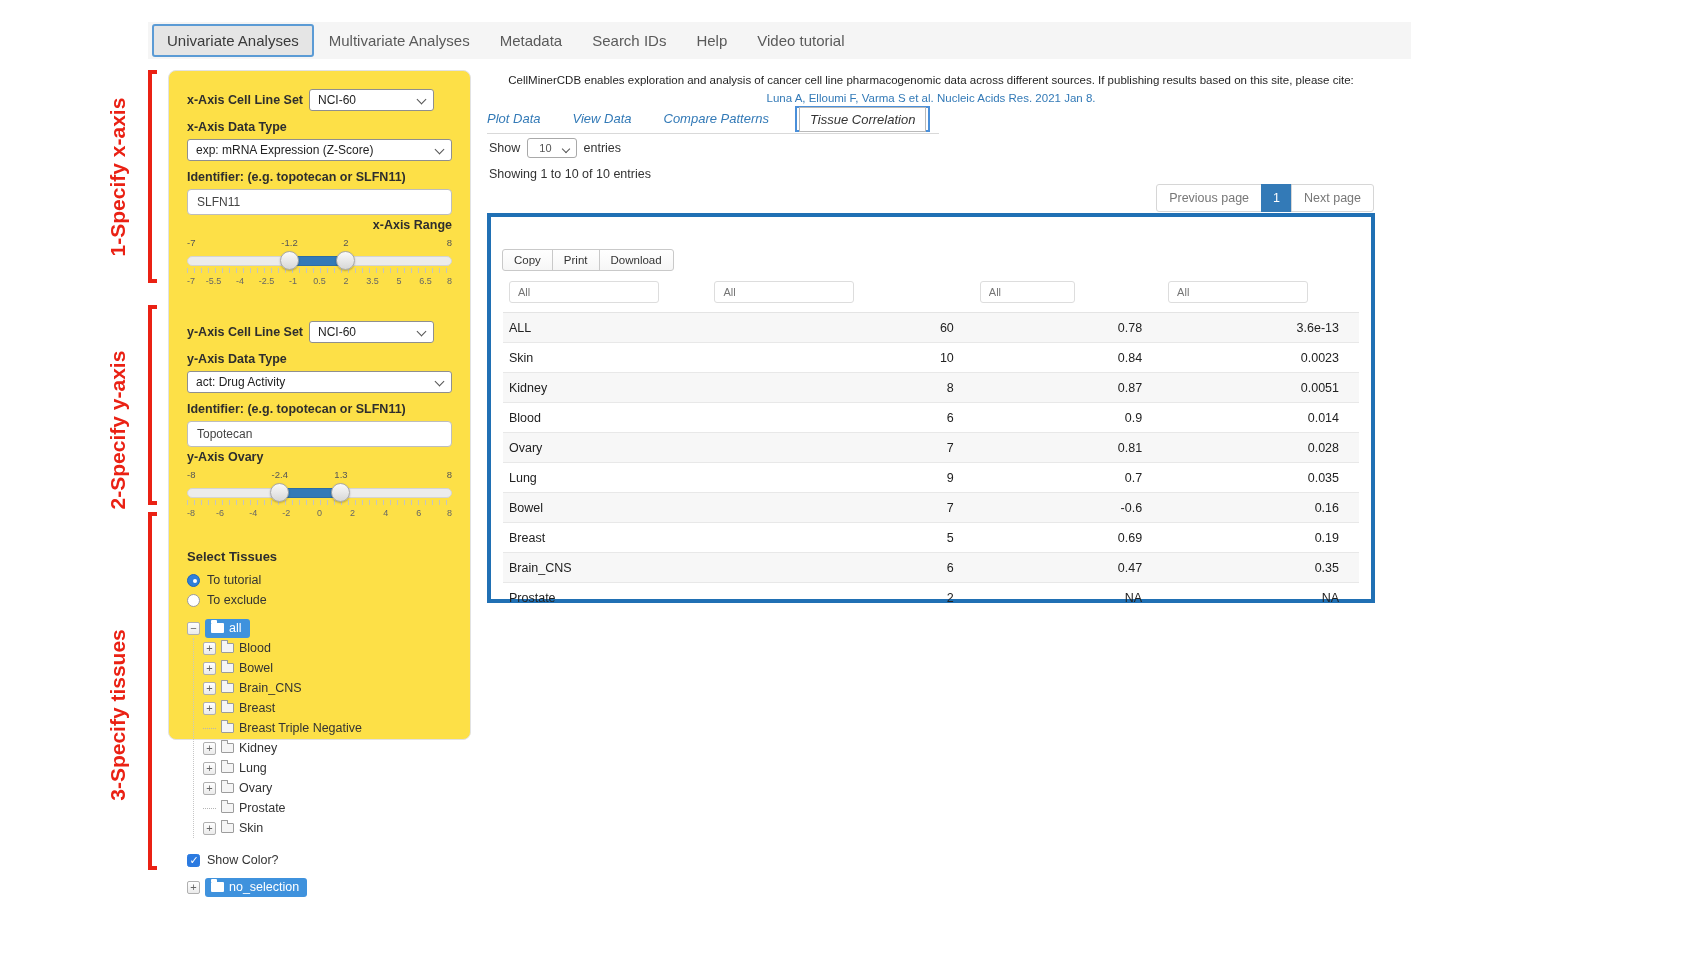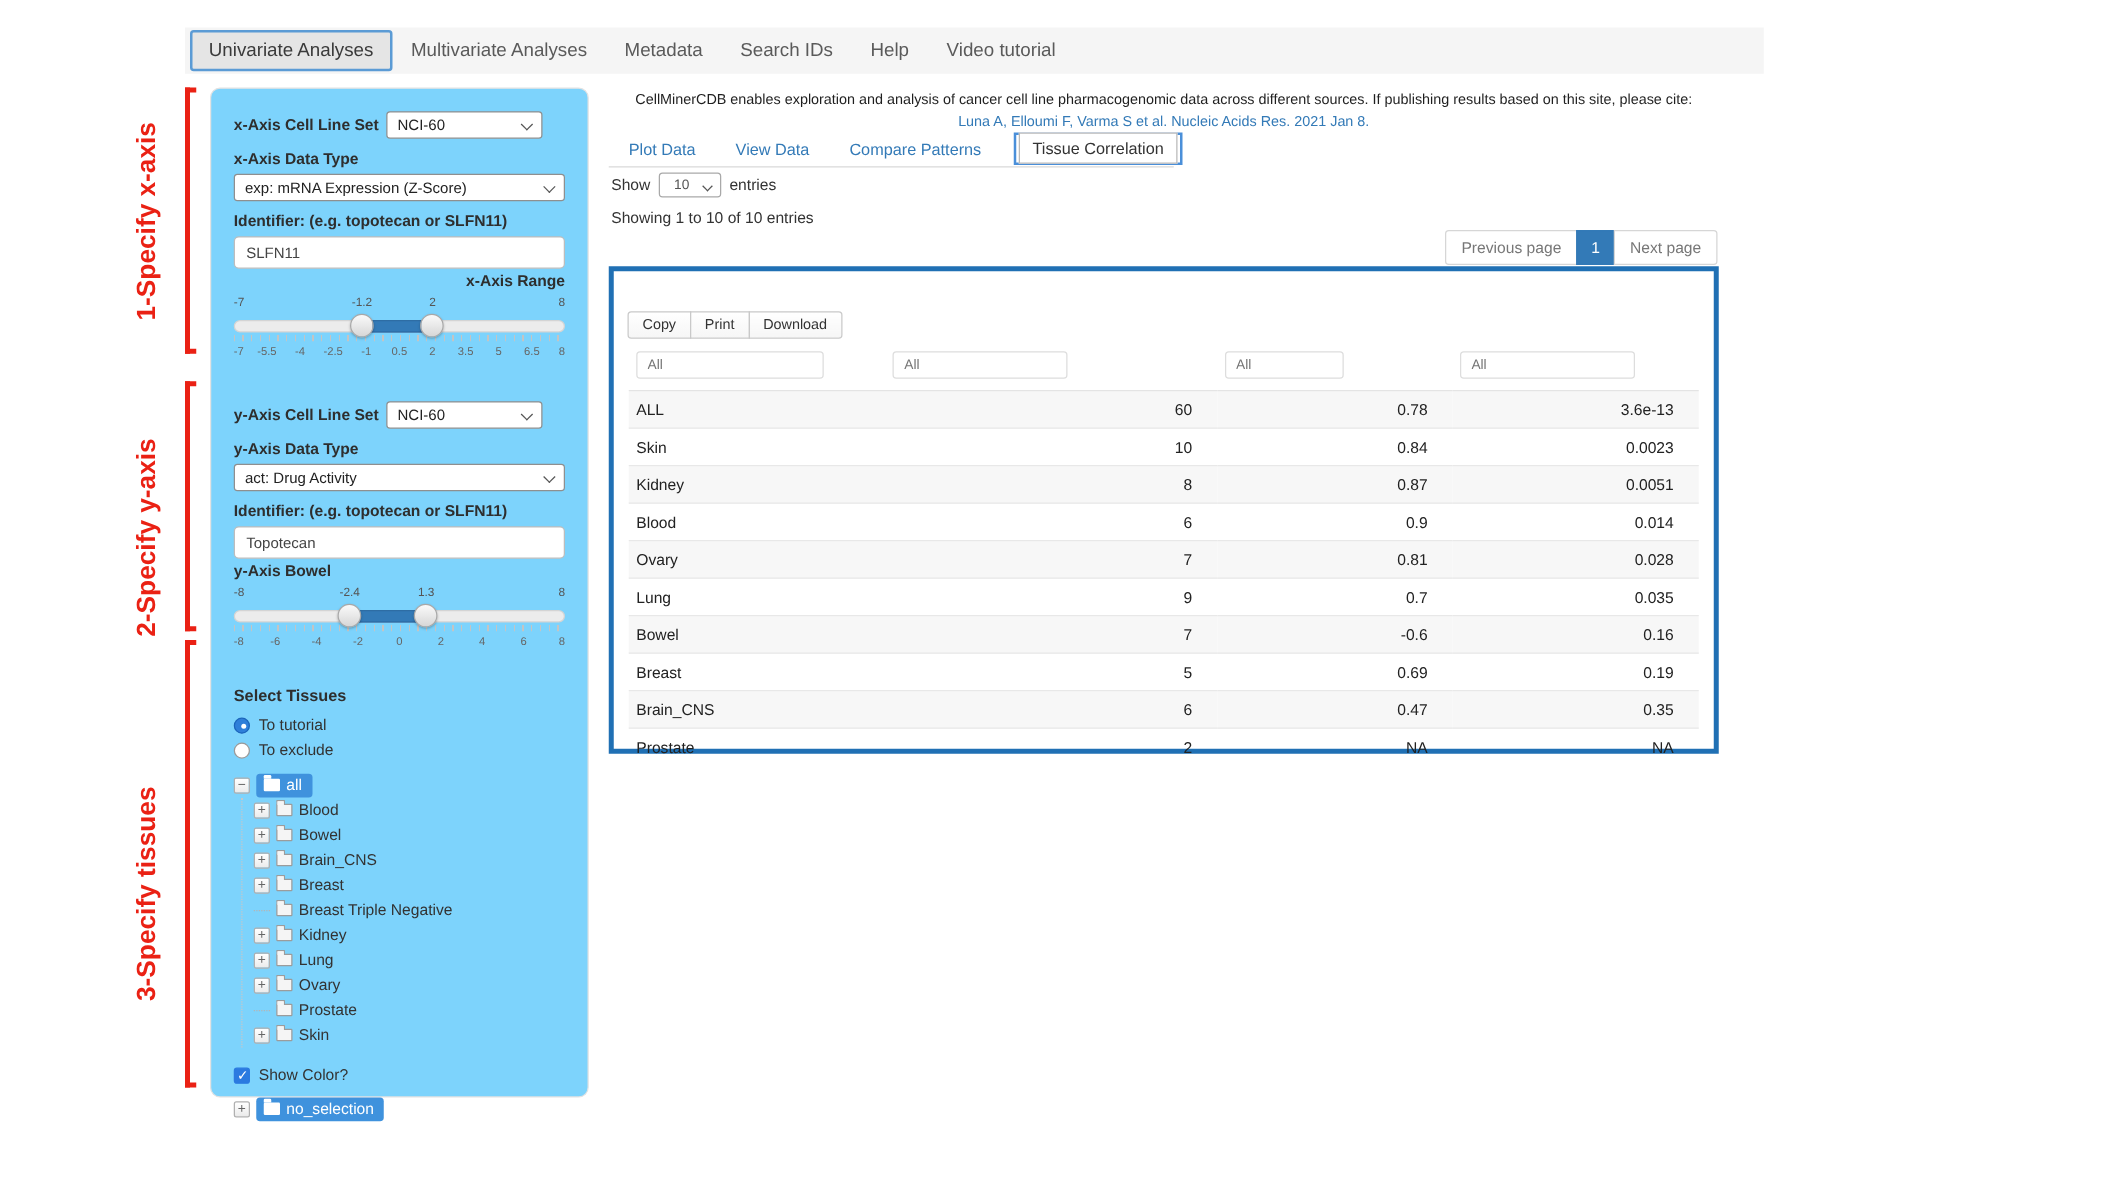--- a/index.html
+++ b/index.html
@@ -8,21 +8,21 @@
   
   .navbar { position:absolute; left:148px; top:22px; width:1263px; height:37px; background:#f5f5f5; display:flex; align-items:center; font-size:15px; color:#5a5a5a; }
   .nav-item { padding:8px 15px; white-space:nowrap; cursor:pointer; }
   .nav-item.active { background:#e5e5e5; border:2px solid #5b9bd5; border-radius:3px; padding:6px 13px; color:#3a3a3a; margin-left:4px; }
 
   
   .bracket { position:absolute; left:148px; width:9px; border-left:4px solid #ea2114; border-top:4px solid #ea2114; border-bottom:4px solid #ea2114; }
   .annot { position:absolute; color:#ea2114; font-weight:bold; font-size:21px; text-align:center; transform:rotate(-90deg); white-space:nowrap; }
 
   
-  .panel { position:absolute; left:168px; top:70px; width:303px; height:808px; background:#7dd3fc; border:1px solid #e2e2e2; border-radius:8px; padding:18px 18px; }
+  .panel { position:absolute; left:168px; top:70px; width:303px; height:670px; background:#fde047; border:1px solid #e2e2e2; border-radius:8px; padding:18px 18px; }
   .lbl { font-weight:bold; font-size:12.5px; color:#2e2e2e; margin-bottom:5px; }
   .inline-row { display:flex; align-items:center; gap:6px; margin-bottom:9px; }
   .inline-row .lbl { margin-bottom:0; }
   .sel { position:relative; background:#fff; border:1px solid #8f8f8f; border-radius:3px; height:22px; font-size:12px; color:#222; padding:3px 22px 3px 8px; white-space:nowrap; overflow:hidden; cursor:pointer; }
   .sel.wide { width:100%; margin-bottom:9px; }
   .sel .chev { position:absolute; right:8px; top:6px; width:7px; height:7px; border-right:1.7px solid #555; border-bottom:1.7px solid #555; transform:rotate(45deg); }
   .txt-input { width:100%; height:26px; background:#fff; border:1px solid #bdbdbd; border-radius:4px; font-size:12px; color:#444; padding:0 9px; font-family:"Liberation Sans",sans-serif; margin-bottom:0; }
 
   
   .slider { position:relative; height:56px; margin-top:3px; }
@@ -57,21 +57,21 @@
   .folder { display:inline-block; width:13px; height:10px; border-radius:1px; position:relative; flex:none; }
   .folder::before { content:""; position:absolute; top:-3px; left:0; width:6px; height:3px; border-radius:1px 1px 0 0; background:inherit; }
   .folder.solid { background:#fff; }
   .folder.outline { background:#f5f5f5; border:1px solid #9c9c9c; }
   .folder.outline::before { background:#f5f5f5; border:1px solid #9c9c9c; border-bottom:none; top:-4px; left:-1px; width:5px; height:3px; }
   .tree-children { margin-left:6px; border-left:1px dotted #c7c7c7; padding-left:9px; }
 
   
   .citation { position:absolute; left:487px; top:72px; width:888px; text-align:center; font-size:11.5px; color:#1f1f1f; line-height:1.55; }
   .citation a { color:#337ab7; text-decoration:none; cursor:pointer; }
-  .tabs { position:absolute; left:487px; top:106px; display:flex; align-items:flex-end; z-index:2; }
+  .tabs { position:absolute; left:471px; top:106px; display:flex; align-items:flex-start; z-index:2;font-style:italic; }
   .tab { color:#337ab7; font-size:13px; padding:5px 16px; cursor:pointer; white-space:nowrap; }
   .tab-annot { border:2px solid #4a8fd9; background:#fff; margin-left:10px; padding:2px; }
   .tab.active { border:1px solid #b9b9b9; color:#333; background:#fff; padding:4px 10px; }
   .tabs-underline { position:absolute; left:487px; top:133px; width:452px; height:1px; background:#d9d9d9; z-index:1; }
 
   .show-row { position:absolute; left:489px; top:138px; display:flex; align-items:center; gap:7px; font-size:12.5px; color:#333; }
   .mini-sel { position:relative; border:1px solid #a9a9a9; border-radius:3px; background:#fff; font-size:11px; color:#555; padding:3px 24px 3px 11px; cursor:pointer; }
   .mini-sel .chev { position:absolute; right:7px; top:7px; width:6px; height:6px; border-right:1.6px solid #555; border-bottom:1.6px solid #555; transform:rotate(45deg); }
   .showing-text { position:absolute; left:489px; top:167px; font-size:12.5px; color:#333; }
 
@@ -167,21 +167,21 @@
       <span class="chev"></span>
     </span>
   </div>
   <div class="lbl">y-Axis Data Type</div>
   <div class="sel wide">
     <span>act: Drug Activity</span>
     <span class="chev"></span>
   </div>
   <div class="lbl">Identifier: (e.g. topotecan or SLFN11)</div>
   <input class="txt-input" value="Topotecan" style="">
-  <div class="lbl" style="margin-top:3px;">y-Axis Bowel</div>
+  <div class="lbl" style="margin-top:3px;">y-Axis Ovary</div>
   <div class="slider">
     <span class="sl-lab" style="left:0;">-8</span>
     <span class="sl-lab mid" style="left:35%;">-2.4</span>
     <span class="sl-lab mid" style="left:58.1%;">1.3</span>
     <span class="sl-lab rgt">8</span>
     <div class="sl-track"></div>
     <div class="sl-fill" style="left:35%; width:23.1%;"></div>
     <div class="sl-handle" style="left:35%;"></div>
     <div class="sl-handle" style="left:58.1%;"></div>
     <div class="sl-tickstrip"></div>

